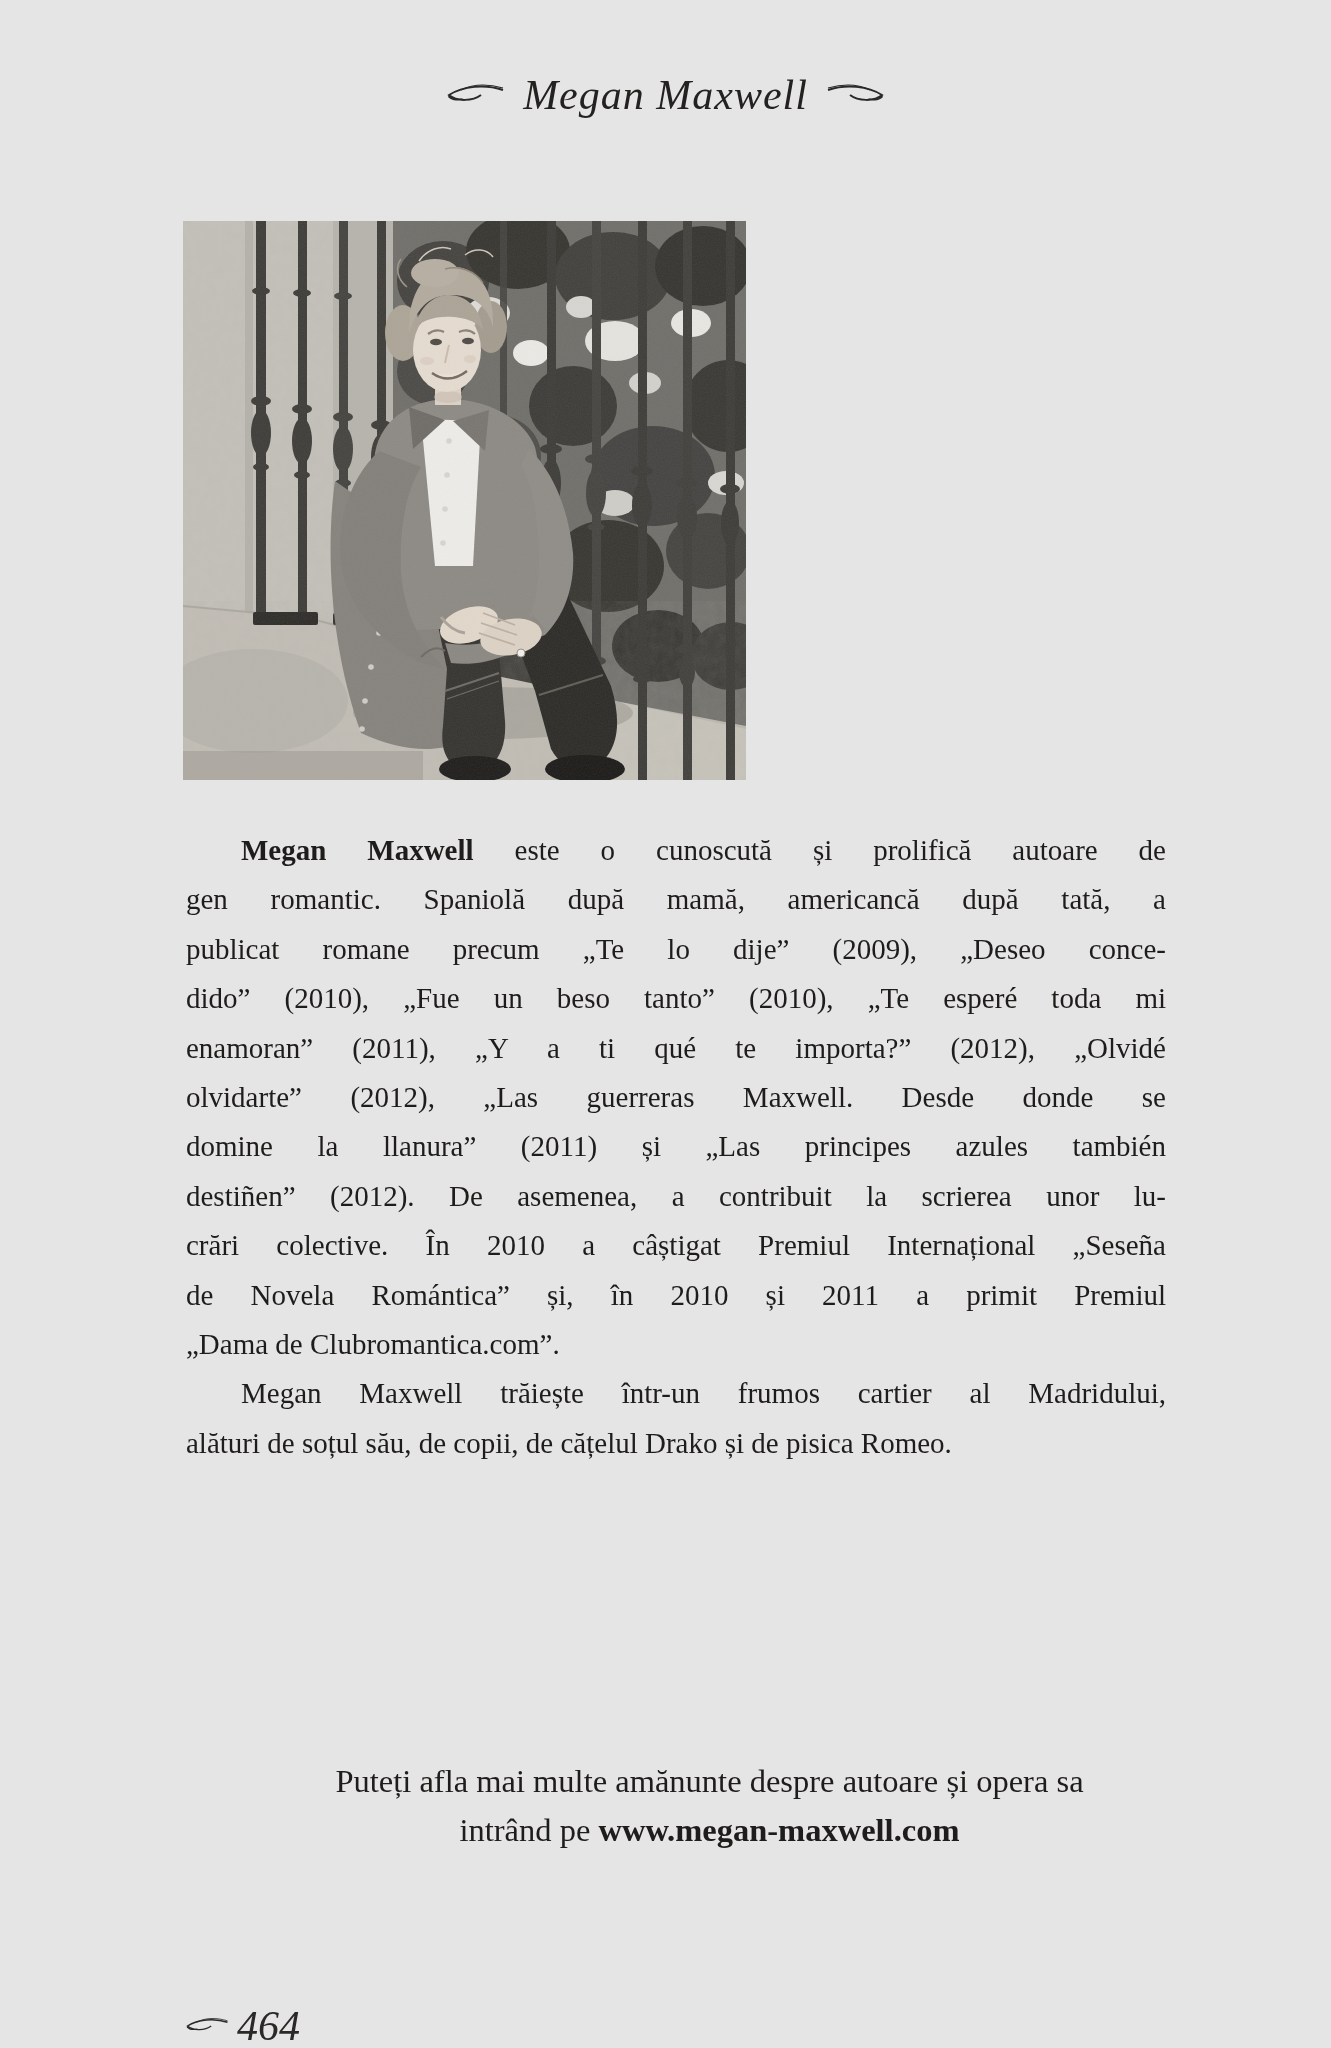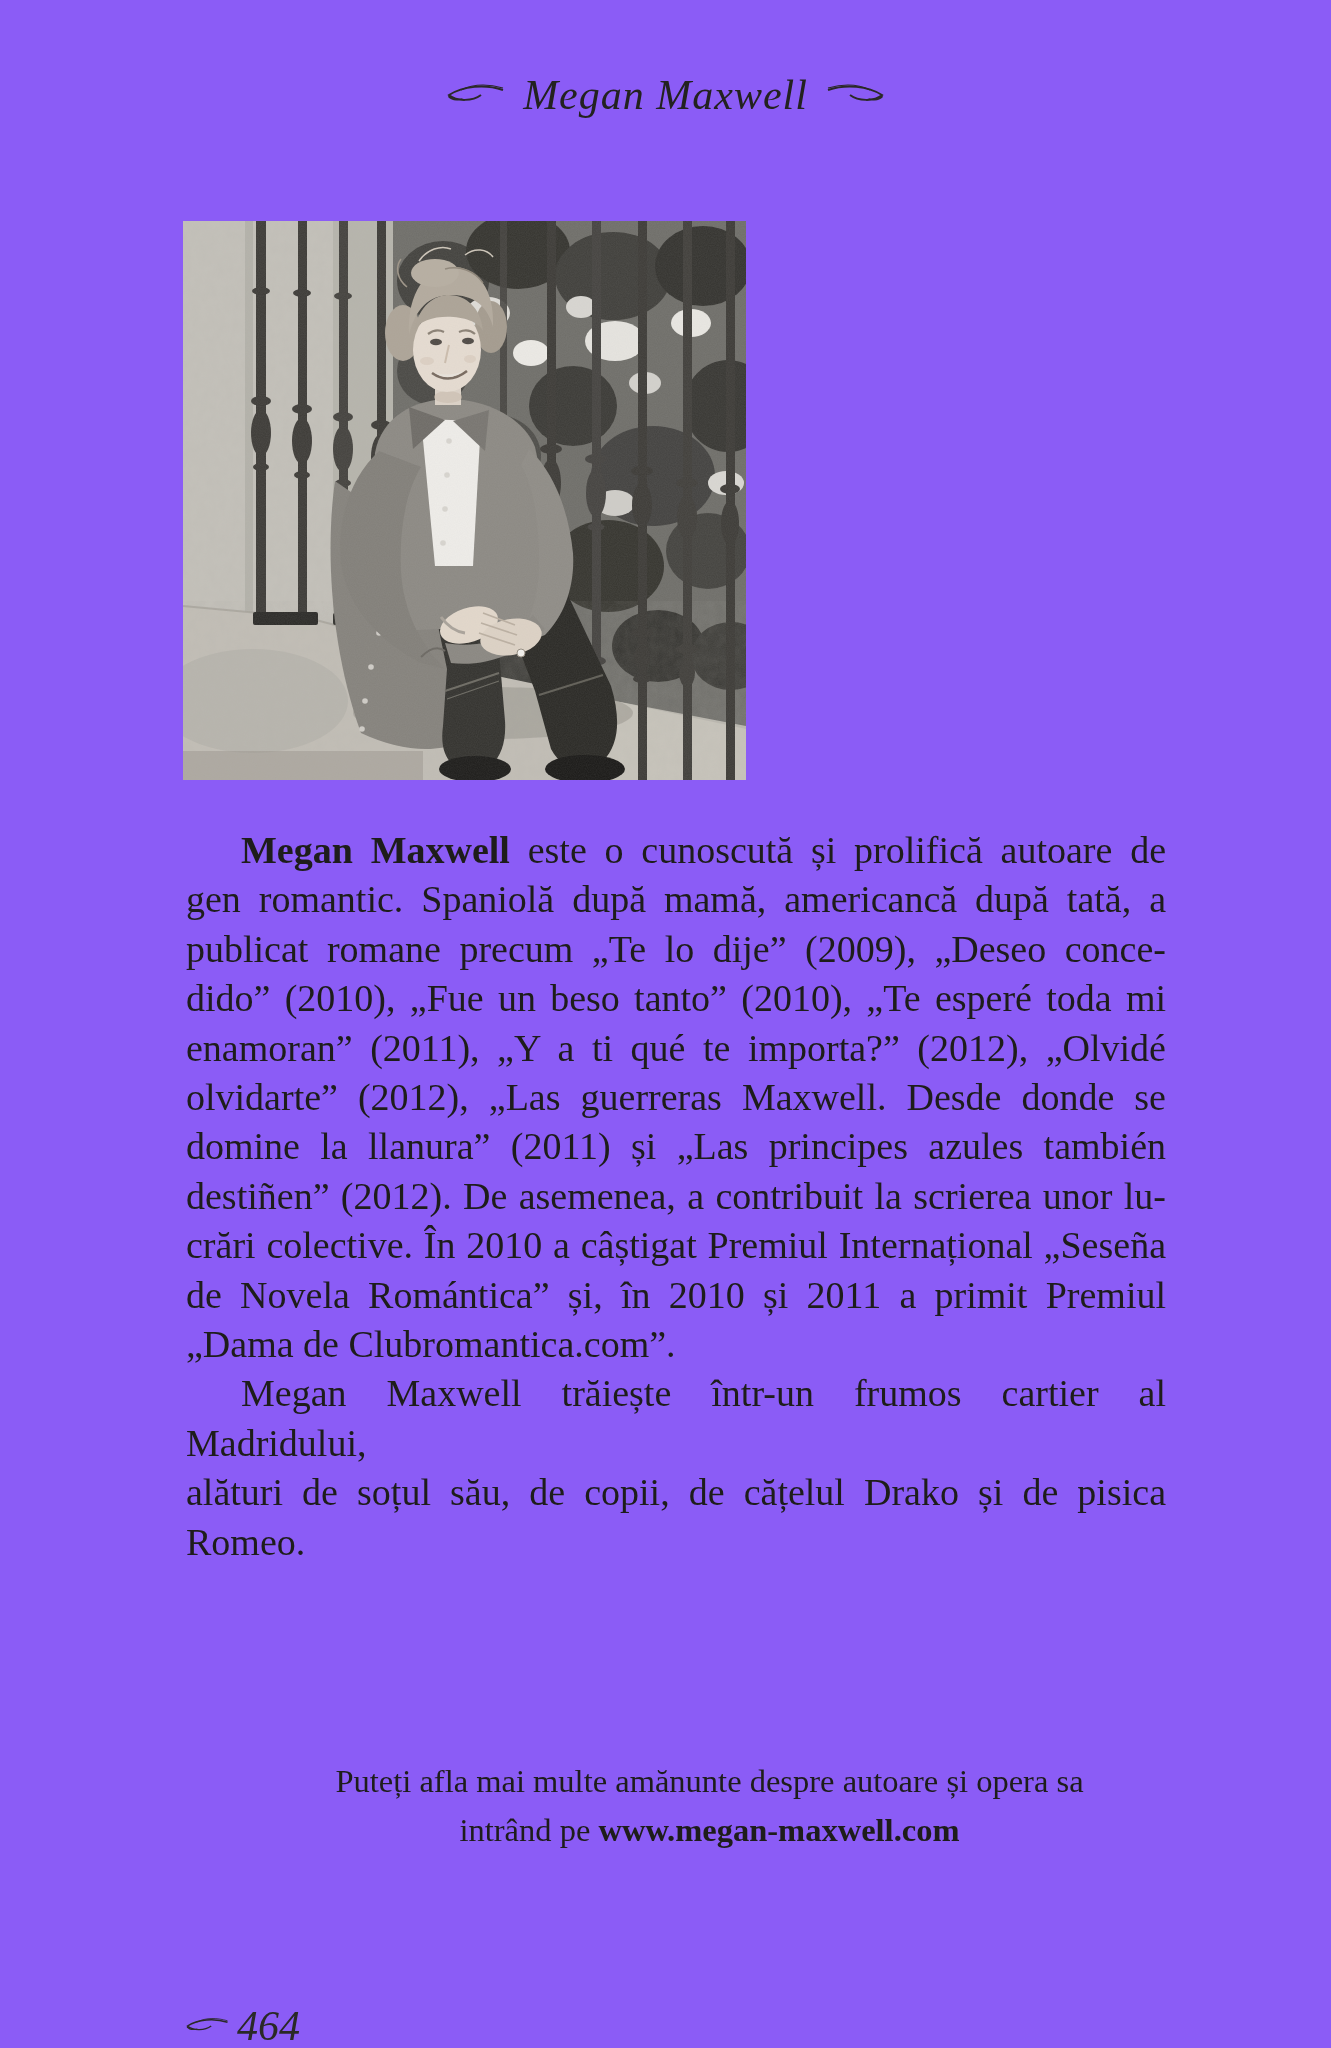--- a/index.html
+++ b/index.html
@@ -1,37 +1,37 @@
 <!DOCTYPE html>
 <html><head>
 <meta charset="utf-8">
 <style>
   html,body{margin:0;padding:0;background:#ffffff;}
   .page{
-    position:relative;width:1331px;height:2048px;background:#8b5cf6;overflow:hidden;
+    position:relative;width:1331px;height:2048px;background:#e5e5e5;overflow:hidden;
     font-family:"Liberation Serif","DejaVu Serif",serif;color:#1e1d1b;
   }
   
   .running-head{
     position:absolute;top:74px;left:0;width:100%;
     display:flex;justify-content:center;align-items:center;gap:18px;
   }
   .running-head .title{
     font-style:italic;font-weight:500;font-size:42px;letter-spacing:1px;color:#232220;
     margin:0;line-height:1;
   }
   .fl{display:block;}
   .fl-right{transform:scaleX(-1);}
   
   .photo{position:absolute;left:183px;top:221px;width:563px;height:559px;margin:0;}
   .photo svg{display:block;}
   
   .bio{
     position:absolute;left:186px;top:826px;width:980px;
-    font-size:38px;color:#1e1d1b;
+    font-size:29px;color:#1e1d1b;
   }
   .line{line-height:49.4px;text-align:justify;text-align-last:justify;}
   .line.lastline{text-align-last:left;}
   .line.indent{text-indent:55px;}
   .line b{font-weight:bold;}
   
   .promo{
     position:absolute;left:0;top:1757px;width:100%;text-align:center;
     font-size:32.5px;color:#1e1d1b;padding-left:44px;
   }

